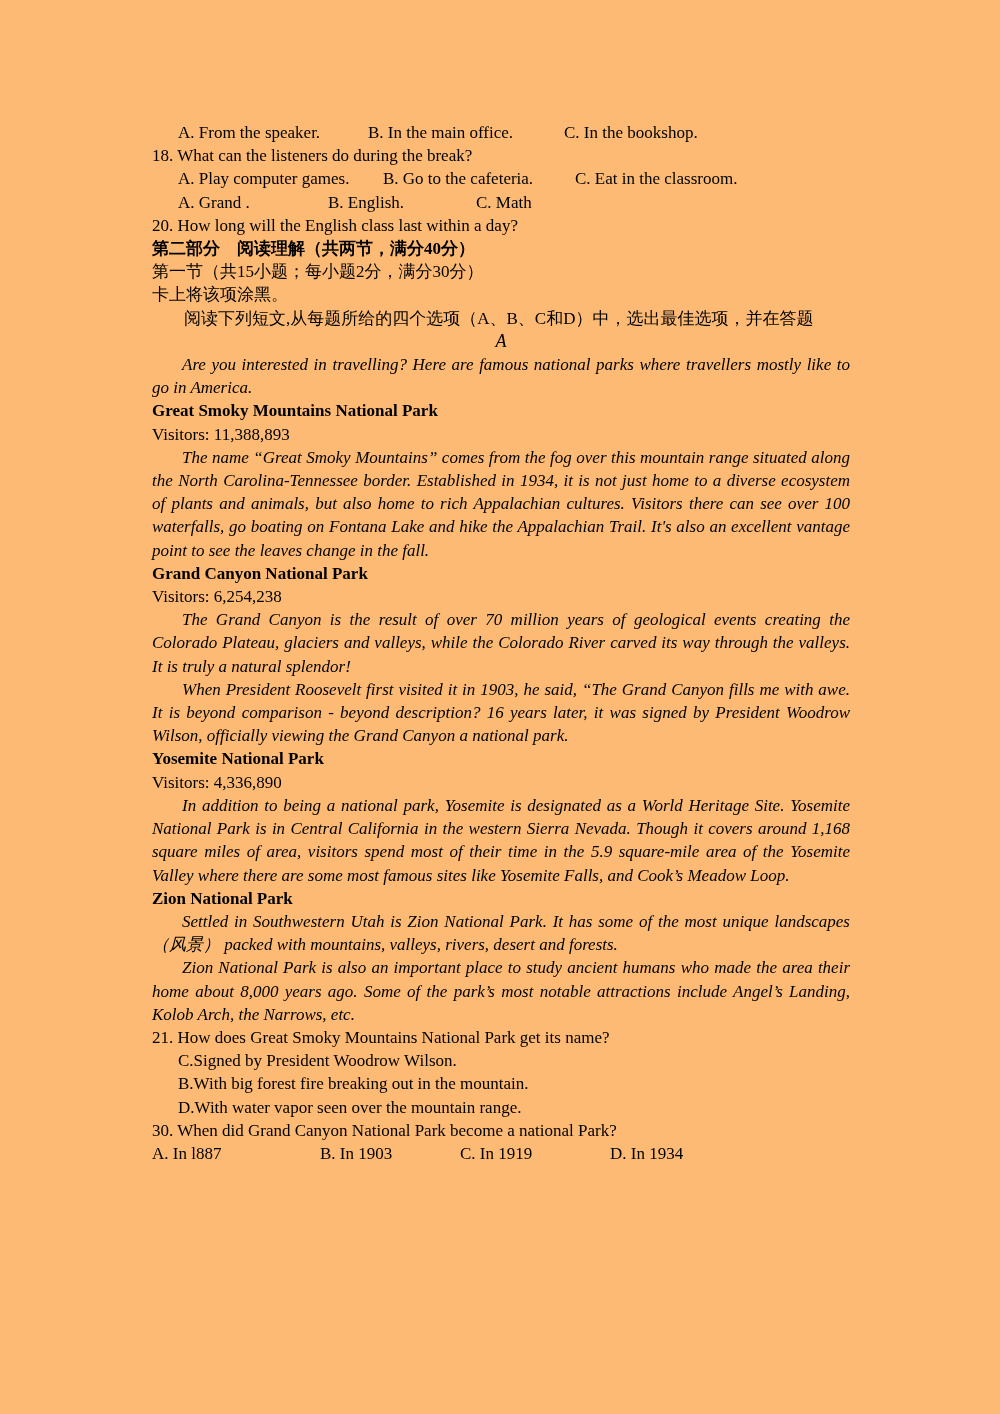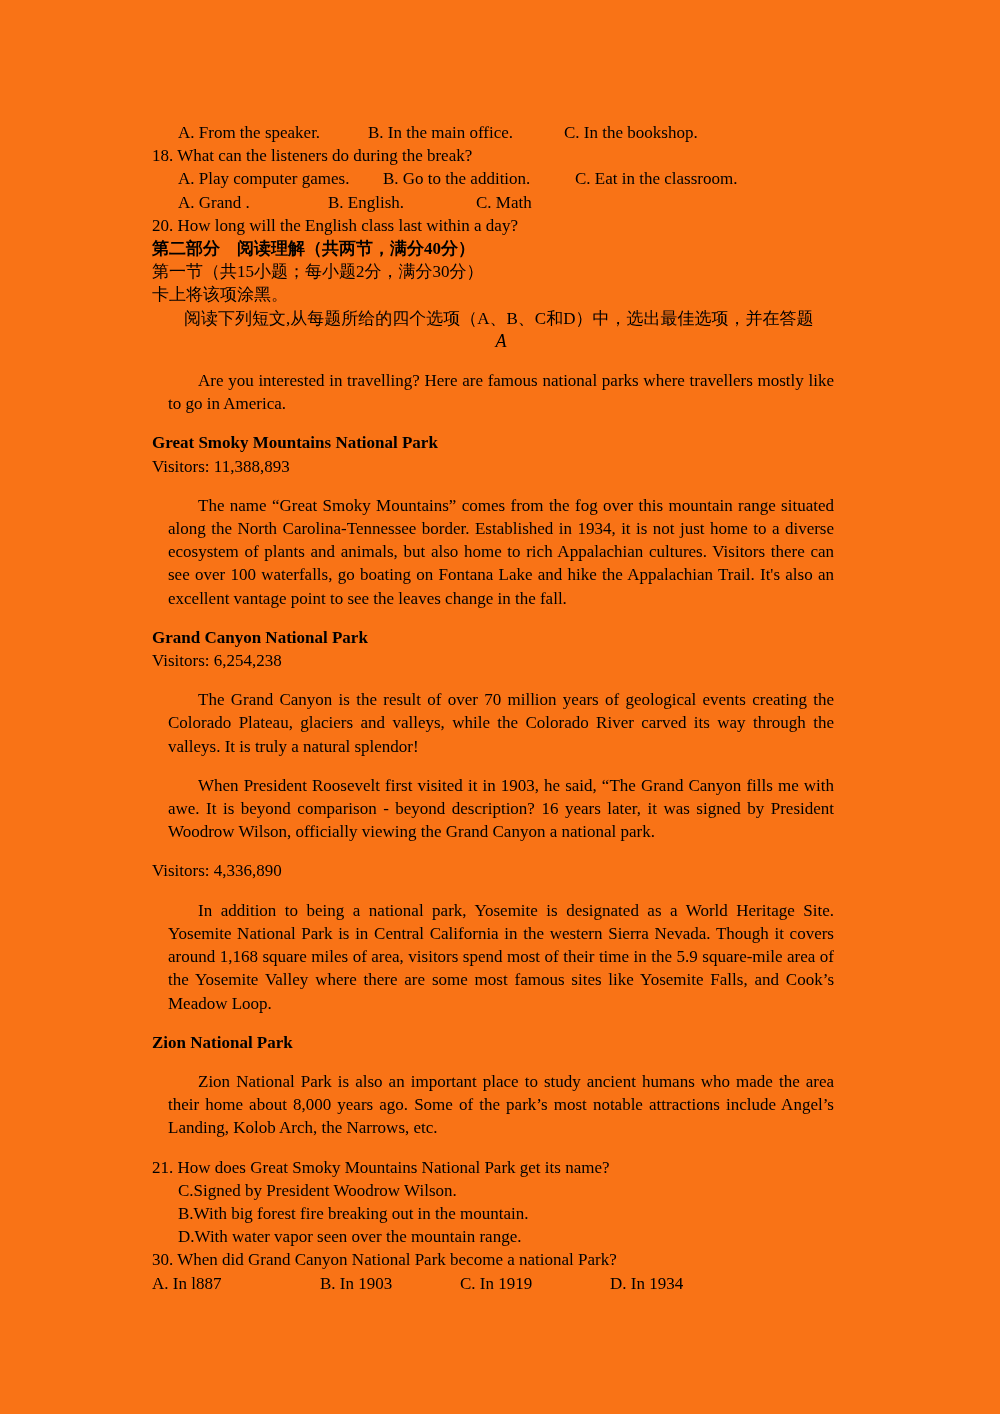--- a/index.html
+++ b/index.html
@@ -1,37 +1,37 @@
 <!DOCTYPE html>
 <html><head>
 <meta charset="utf-8">
 <style>
   html,body { margin:0; padding:0; background:#ffffff; }
   .page {
     position:relative;
     width:1000px; height:1414px;
-    background:#f97316;
+    background:#fdba74;
     color:#000000;
     font-family:"Liberation Serif","DejaVu Serif",serif;
     overflow:hidden;
   }
   .content {
     position:absolute;
     left:152px; top:121px;
     width:698px;
     font-size:17px;
     line-height:23.2px;
   }
   .line { white-space:pre; }
   .opts { display:flex; }
   .opt { flex:0 0 auto; white-space:pre; }
   .ind  { padding-left:26px; }
   .ind32{ padding-left:32px; }
   .bold { font-weight:bold; }
-  .para { margin:16px; text-align:justify; text-indent:30px; }
+  .para { margin:0; text-align:justify; text-indent:30px;font-style:italic; }
   .plabel {
     text-align:center;
     font-style:italic;
     font-size:18px;
   }
 </style>
 </head>
 <body>
 
 <div class="page">
@@ -39,21 +39,21 @@
 
     <div class="line opts ind">
       <span class="opt" style="width:190px">A. From the speaker.</span>
       <span class="opt" style="width:196px">B. In the main office.</span>
       <span class="opt">C. In the bookshop.</span>
     </div>
 
     <div class="line">18. What can the listeners do during the break?</div>
     <div class="line opts ind">
       <span class="opt" style="width:205px">A. Play computer games.</span>
-      <span class="opt" style="width:192px">B. Go to the addition.</span>
+      <span class="opt" style="width:192px">B. Go to the cafeteria.</span>
       <span class="opt">C. Eat in the classroom.</span>
     </div>
 
     <div class="line opts ind">
       <span class="opt" style="width:150px">A. Grand .</span>
       <span class="opt" style="width:148px">B. English.</span>
       <span class="opt">C. Math</span>
     </div>
 
     <div class="line">20. How long will the English class last within a day?</div>
@@ -68,24 +68,26 @@
 
     <div class="line bold">Great Smoky Mountains National Park</div>
     <div class="line">Visitors: 11,388,893</div>
     <p class="para">The name “Great Smoky Mountains” comes from the fog over this mountain range situated along the North Carolina-Tennessee border. Established in 1934, it is not just home to a diverse ecosystem of plants and animals, but also home to rich Appalachian cultures. Visitors there can see over 100 waterfalls, go boating on Fontana Lake and hike the Appalachian Trail. It's also an excellent vantage point to see the leaves change in the fall.</p>
 
     <div class="line bold">Grand Canyon National Park</div>
     <div class="line">Visitors: 6,254,238</div>
     <p class="para">The Grand Canyon is the result of over 70 million years of geological events creating the Colorado Plateau, glaciers and valleys, while the Colorado River carved its way through the valleys. It is truly a natural splendor!</p>
     <p class="para">When President Roosevelt first visited it in 1903, he said, “The Grand Canyon fills me with awe. It is beyond comparison - beyond description? 16 years later, it was signed by President Woodrow Wilson, officially viewing the Grand Canyon a national park.</p>
 
+    <div class="line bold">Yosemite National Park</div>
     <div class="line">Visitors: 4,336,890</div>
     <p class="para">In addition to being a national park, Yosemite is designated as a World Heritage Site. Yosemite National Park is in Central California in the western Sierra Nevada. Though it covers around 1,168 square miles of area, visitors spend most of their time in the 5.9 square-mile area of the Yosemite Valley where there are some most famous sites like Yosemite Falls, and Cook’s Meadow Loop.</p>
 
     <div class="line bold">Zion National Park</div>
+    <p class="para">Settled in Southwestern Utah is Zion National Park. It has some of the most unique landscapes（风景） packed with mountains, valleys, rivers, desert and forests.</p>
     <p class="para">Zion National Park is also an important place to study ancient humans who made the area their home about 8,000 years ago. Some of the park’s most notable attractions include Angel’s Landing, Kolob Arch, the Narrows, etc.</p>
 
     <div class="line">21. How does Great Smoky Mountains National Park get its name?</div>
     <div class="line ind">C.Signed by President Woodrow Wilson.</div>
     <div class="line ind">B.With big forest fire breaking out in the mountain.</div>
     <div class="line ind">D.With water vapor seen over the mountain range.</div>
 
     <div class="line">30. When did Grand Canyon National Park become a national Park?</div>
     <div class="line opts">
       <span class="opt" style="width:168px">A. In l887</span>

